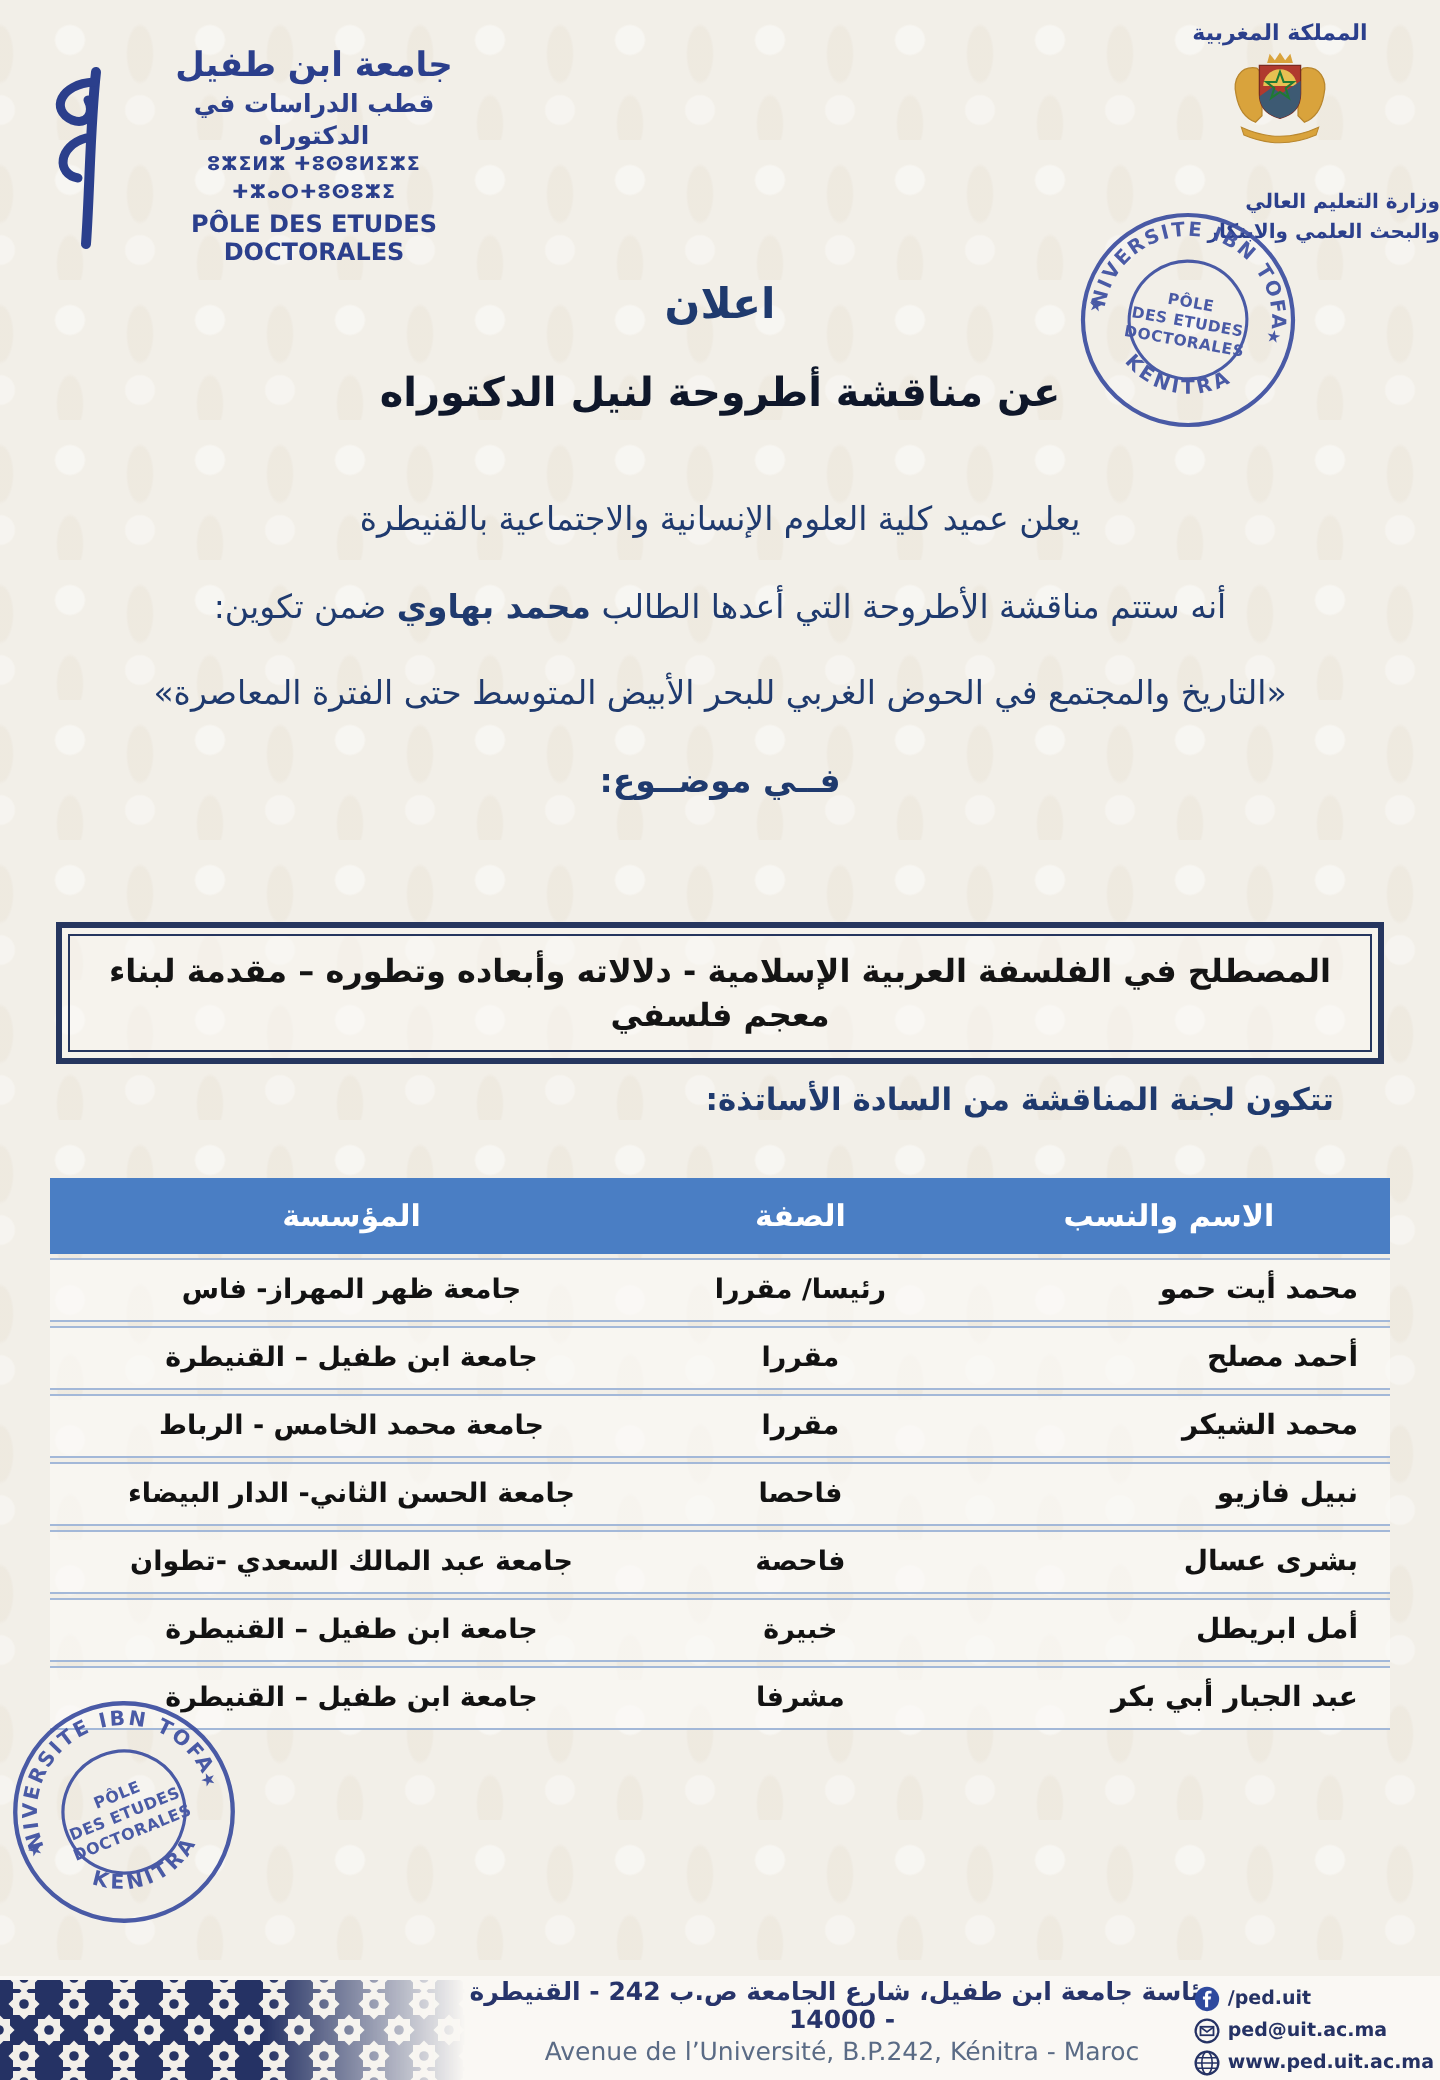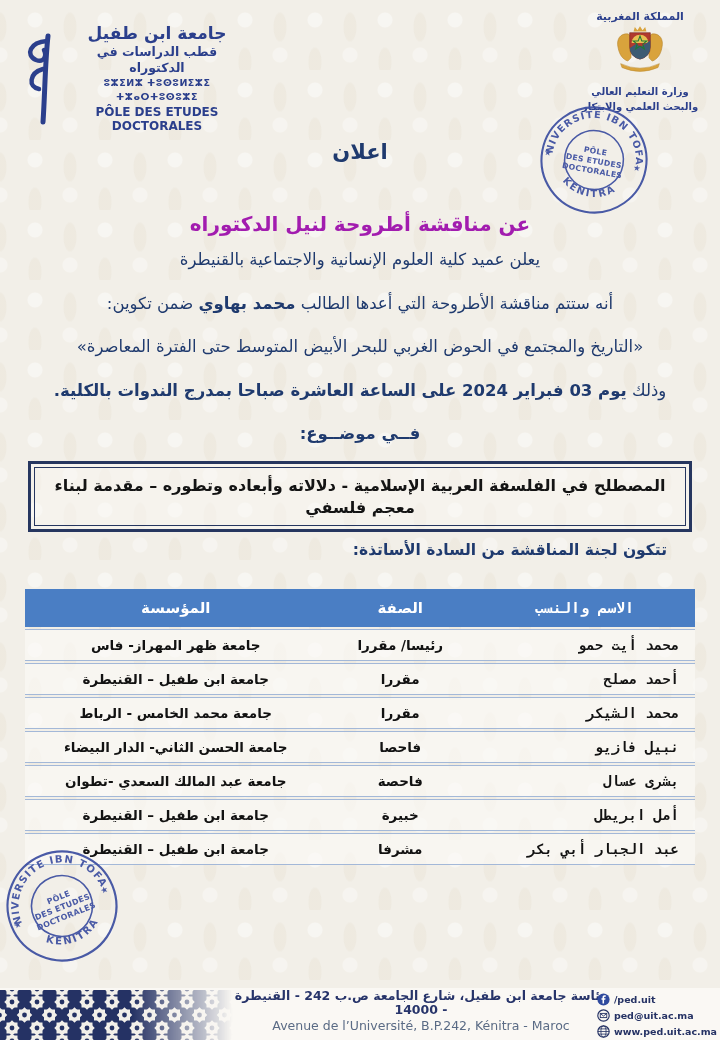--- a/index.html
+++ b/index.html
@@ -20,56 +20,56 @@
   
   .logo-wrap{top:24px;left:14px;display:flex;gap:8px;align-items:center;}
   .logo-text{width:178px;text-align:center;color:#2b3f8c;direction:rtl;}
   .logo-ar1{font-size:17px;font-weight:bold;line-height:1.15;}
   .logo-ar2{font-size:12.5px;font-weight:bold;line-height:1.3;}
   .logo-tif{font-size:9.5px;font-weight:bold;letter-spacing:.5px;direction:ltr;line-height:1.5;}
   .logo-fr{font-size:12px;font-weight:bold;direction:ltr;line-height:1.2;}
 
   .kingdom-wrap{top:10px;right:0;width:160px;text-align:center;color:#2b3f8c;}
   .kingdom{font-size:11px;font-weight:bold;direction:rtl;}
-  .ministry{font-size:10px;font-weight:bold;direction:rtl;line-height:1.45;margin-top:2px;}
+  .ministry{font-size:10px;font-weight:bold;direction:rtl;line-height:1.45;margin-top:12px;text-align:right;}
 
   
   .stamp{opacity:.93;}
   .stamp-top{top:104px;left:538px;width:112px;height:112px;transform:rotate(10deg);}
   .stamp-bottom{top:848px;left:4px;width:116px;height:116px;transform:rotate(-22deg);}
   .st-ring{fill:none;stroke:#3d4fa1;stroke-width:3;}
   .st-ring.thin{stroke-width:2.2;}
   .st-arc{font:bold 14px "DejaVu Sans",sans-serif;fill:#3d4fa1;letter-spacing:1.5px;}
   .st-arc-b{font:bold 14px "DejaVu Sans",sans-serif;fill:#3d4fa1;letter-spacing:2.5px;}
   .st-star{font:bold 12px "DejaVu Sans",sans-serif;fill:#3d4fa1;}
   .st-inner{font:bold 11px "DejaVu Sans",sans-serif;fill:#3d4fa1;letter-spacing:.4px;}
 
   
   .doc-title{top:140px;left:0;width:100%;text-align:center;color:#1f3a6e;
              font-size:21px;font-weight:bold;direction:rtl;}
-  .doc-subtitle{top:184px;left:0;width:100%;text-align:center;color:#a21caf;
-             font-size:20px;font-weight:bold;direction:rtl;margin-top:28px;}
+  .doc-subtitle{top:184px;left:0;width:100%;text-align:center;color:#0f172a;
+             font-size:20px;font-weight:bold;direction:rtl;}
   .body-lines{top:247px;left:18px;right:18px;text-align:center;color:#1f3a6e;direction:rtl;}
   .body-lines p{margin:0 0 18px;font-size:16.5px;line-height:1.55;}
   .body-lines .b{font-weight:bold;}
   .subject-lead{font-weight:bold;font-size:17px;}
 
   .thesis-box{top:461px;left:28px;right:28px;border:3px solid #26365f;padding:3px;background:rgba(250,248,243,.45);}
   .thesis-box-inner{border:1px solid #26365f;padding:7px 3px;text-align:center;}
   .thesis-title{color:#141414;font-size:16px;font-weight:bold;direction:rtl;line-height:1.35;}
 
   .committee-intro{top:541px;right:53px;color:#1f3a6e;font-size:15.5px;font-weight:600;direction:rtl;}
 
   
   .jury-table{top:587px;left:25px;width:670px;border-collapse:separate;border-spacing:0 2px;direction:rtl;}
   .jury-table th{background:#4a7ec4;color:#fff;font-size:15px;font-weight:bold;height:36px;text-align:center;}
   .jury-table td{background:rgba(252,250,246,.6);border-top:1px solid #a3b8d8;border-bottom:1px solid #a3b8d8;
                  color:#121212;font-size:13.5px;font-weight:bold;height:30px;text-align:center;padding:0 6px;}
   .jury-table td.col-name{text-align:right;padding-right:16px;font-size:14px;}
-  .col-name{width:33%;font-family:Liberation Mono, monospace;} .col-role{width:22%;} .col-inst{width:45%;}
+  .col-name{width:33%;} .col-role{width:22%;} .col-inst{width:45%;}
 
   
   .footer{top:988px;left:0;width:720px;height:52px;background:#faf8f4;}
   .zellige{position:absolute;left:0;top:2px;width:240px;height:50px;
            -webkit-mask-image:linear-gradient(to right,#000 55%,transparent 97%);
            mask-image:linear-gradient(to right,#000 55%,transparent 97%);}
   .footer-center{position:absolute;left:232px;top:1px;width:378px;text-align:center;line-height:1.15;}
   .footer-ar{color:#27346a;font-size:12.5px;font-weight:bold;direction:rtl;}
   .footer-presidence{color:#2b3f8c;font-size:16px;font-weight:bold;letter-spacing:.2px;margin-top:1px;}
   .footer-fr{color:#5a6b85;font-size:12.5px;margin-top:1px;}
@@ -134,21 +134,20 @@
     <text class="st-inner" x="80" y="99" text-anchor="middle">DOCTORALES</text>
   </svg>
 
   <div class="z doc-title">اعلان</div>
   <div class="z doc-subtitle">عن مناقشة أطروحة لنيل الدكتوراه</div>
 
   <div class="z body-lines">
     <p>يعلن عميد كلية العلوم الإنسانية والاجتماعية  بالقنيطرة</p>
     <p><span>أنه ستتم مناقشة الأطروحة التي أعدها الطالب </span><span class="b">محمد بهاوي</span><span> ضمن تكوين:</span></p>
     <p>«التاريخ والمجتمع في الحوض الغربي للبحر الأبيض المتوسط حتى الفترة المعاصرة»</p>
-    <p><span>وذلك </span><span class="b">يوم 03 فبراير 2024 على الساعة  العاشرة صباحا بمدرج  الندوات بالكلية.</span></p>
     <p class="subject-lead">فــي موضــوع:</p>
   </div>
 
   <div class="z thesis-box">
     <div class="thesis-box-inner">
       <div class="thesis-title">المصطلح في الفلسفة العربية الإسلامية - دلالاته وأبعاده وتطوره – مقدمة لبناء معجم فلسفي</div>
     </div>
   </div>
 
   <div class="z committee-intro">تتكون لجنة المناقشة من السادة الأساتذة:</div>

